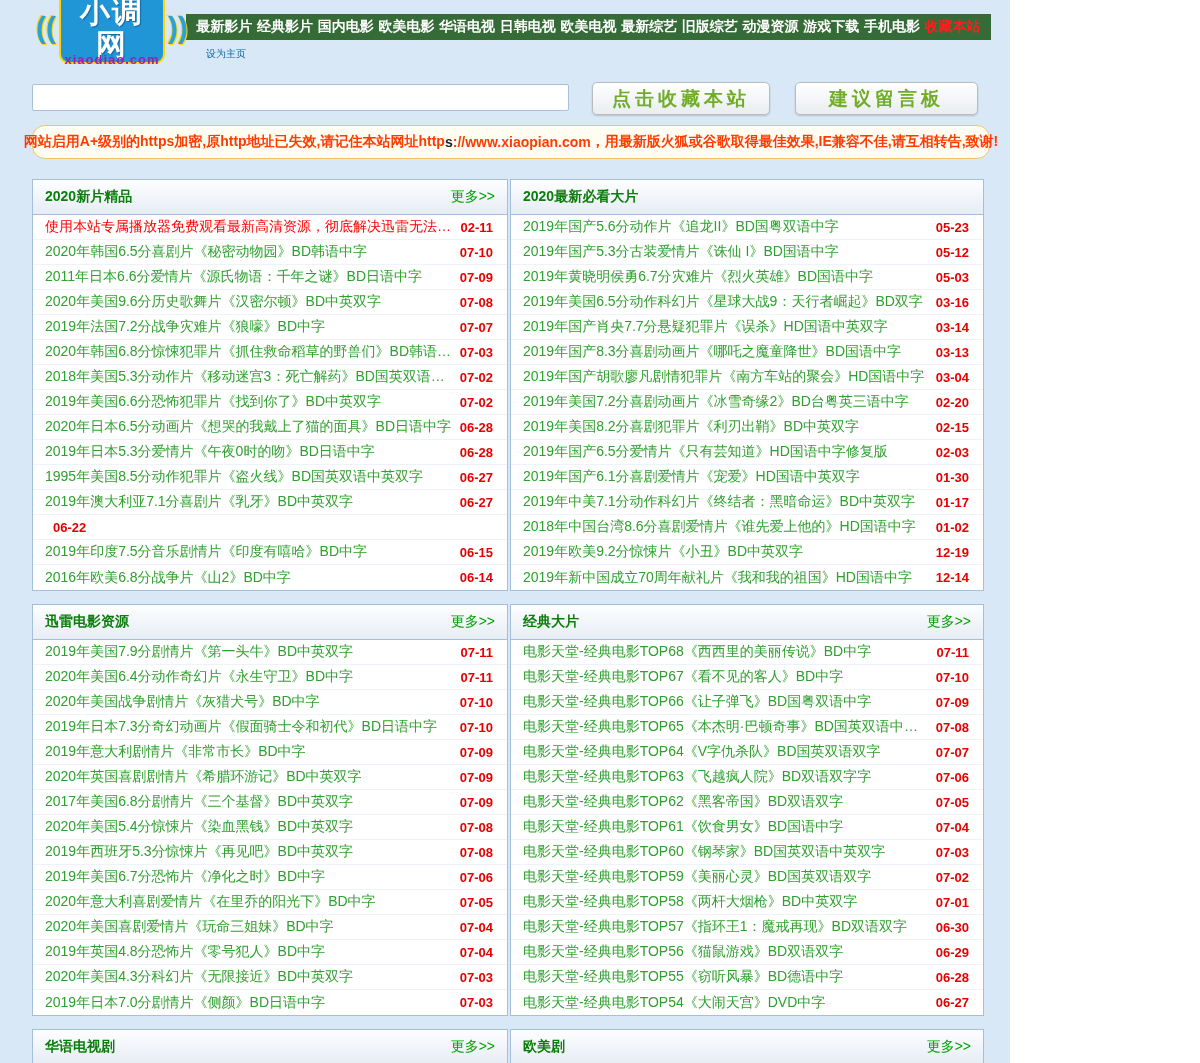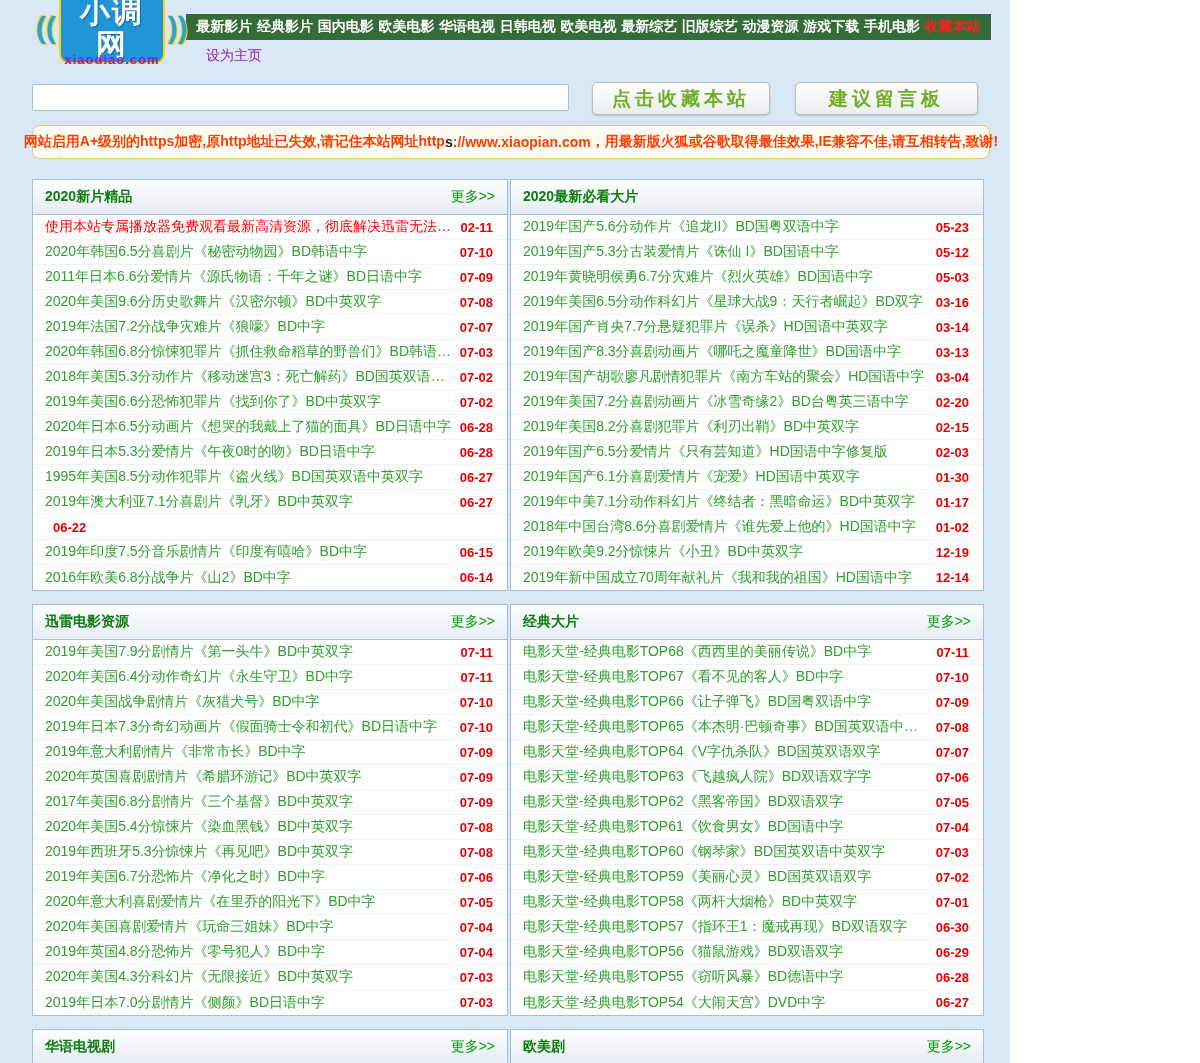--- a/index.html
+++ b/index.html
@@ -4,21 +4,21 @@
 <style>
   * { box-sizing: border-box; }
   html,body { margin:0; padding:0; background:#ffffff; font-family:"Liberation Sans","DejaVu Sans",sans-serif; }
   .page { position:relative; width:1010px; height:1063px; background:#d9e8f6; overflow:hidden; }
 
   
   .navbar { position:absolute; left:186px; top:14px; width:805px; height:26px;
             background:#356b37; display:flex; align-items:center; justify-content:space-around; padding:0 8px;font-family:Liberation Mono, monospace; }
   .nav-item { color:#ffffff; font-size:14px; font-weight:bold; text-decoration:none; white-space:nowrap; cursor:pointer; }
   .nav-item.hot { color:#ff1e1e; }
-  .set-home { position:absolute; left:206px; top:47px; color:#a21caf; font-size:14px; text-decoration:none; cursor:pointer; }
+  .set-home { position:absolute; left:206px; top:47px; color:#0369a1; font-size:10px; text-decoration:none; cursor:pointer; }
 
   
   .logo { position:absolute; left:36px; top:6px; width:152px; height:70px; cursor:pointer; text-align:center; }
   .logo-row { display:flex; align-items:center; justify-content:center; height:44px; }
   .arc { font-size:30px; font-weight:bold; color:#2aa0dc; text-shadow:1px 1px 0 #ffd400, -1px -1px 0 #ffd400; line-height:1; }
   .logo-text { font-size:30px; font-weight:bold; color:#ffffff; background:#2196d6; border:2px solid #ffd400;
                border-radius:10px; padding:1px 5px; margin:0 3px; letter-spacing:2px; line-height:1.1;
                text-shadow:1px 1px 1px #0d6aa8; }
   .logo-domain { font-size:13px; font-weight:bold; color:#a21caf; letter-spacing:1px; margin-top:2px; }
 
@@ -27,21 +27,21 @@
                   border:1px solid #a9c0d6; border-radius:2px; background:#ffffff; padding:0 8px; font-size:14px; }
   .big-btn { position:absolute; top:82px; height:33px; background:linear-gradient(#ffffff,#e9edf1);
              border:1px solid #b9bdc1; border-radius:5px; box-shadow:0 1px 2px rgba(0,0,0,.18);
              color:#72ad28; font-size:19px; font-weight:bold; letter-spacing:4px; cursor:pointer;
              font-family:"Liberation Sans","DejaVu Sans",sans-serif; }
   .btn-fav { left:592px; width:178px; }
   .btn-msg { left:795px; width:183px; }
 
   
   .notice { position:absolute; left:32px; top:125px; width:958px; height:34px;
-            background:#fffdf2; border:1px solid #f0c371; border-radius:8px;
+            background:#fffdf2; border:1px solid #f0c371; border-radius:13px;
             display:flex; align-items:center; justify-content:center;
             font-size:14px; font-weight:bold; white-space:nowrap; }
   .notice .seg-red { color:#ff3c00; }
   .notice .seg-dark { color:#222222; }
 
   
   .panels-grid { position:absolute; left:32px; top:179px; width:952px;
                  display:grid; grid-template-columns:476px 474px; column-gap:2px; row-gap:13px; }
   .panel { background:#ffffff; border:1px solid #a3bfdb; }
   .panel-header { height:35px; background:linear-gradient(#fdfeff,#e6edf4); border-bottom:1px solid #a3bfdb;

